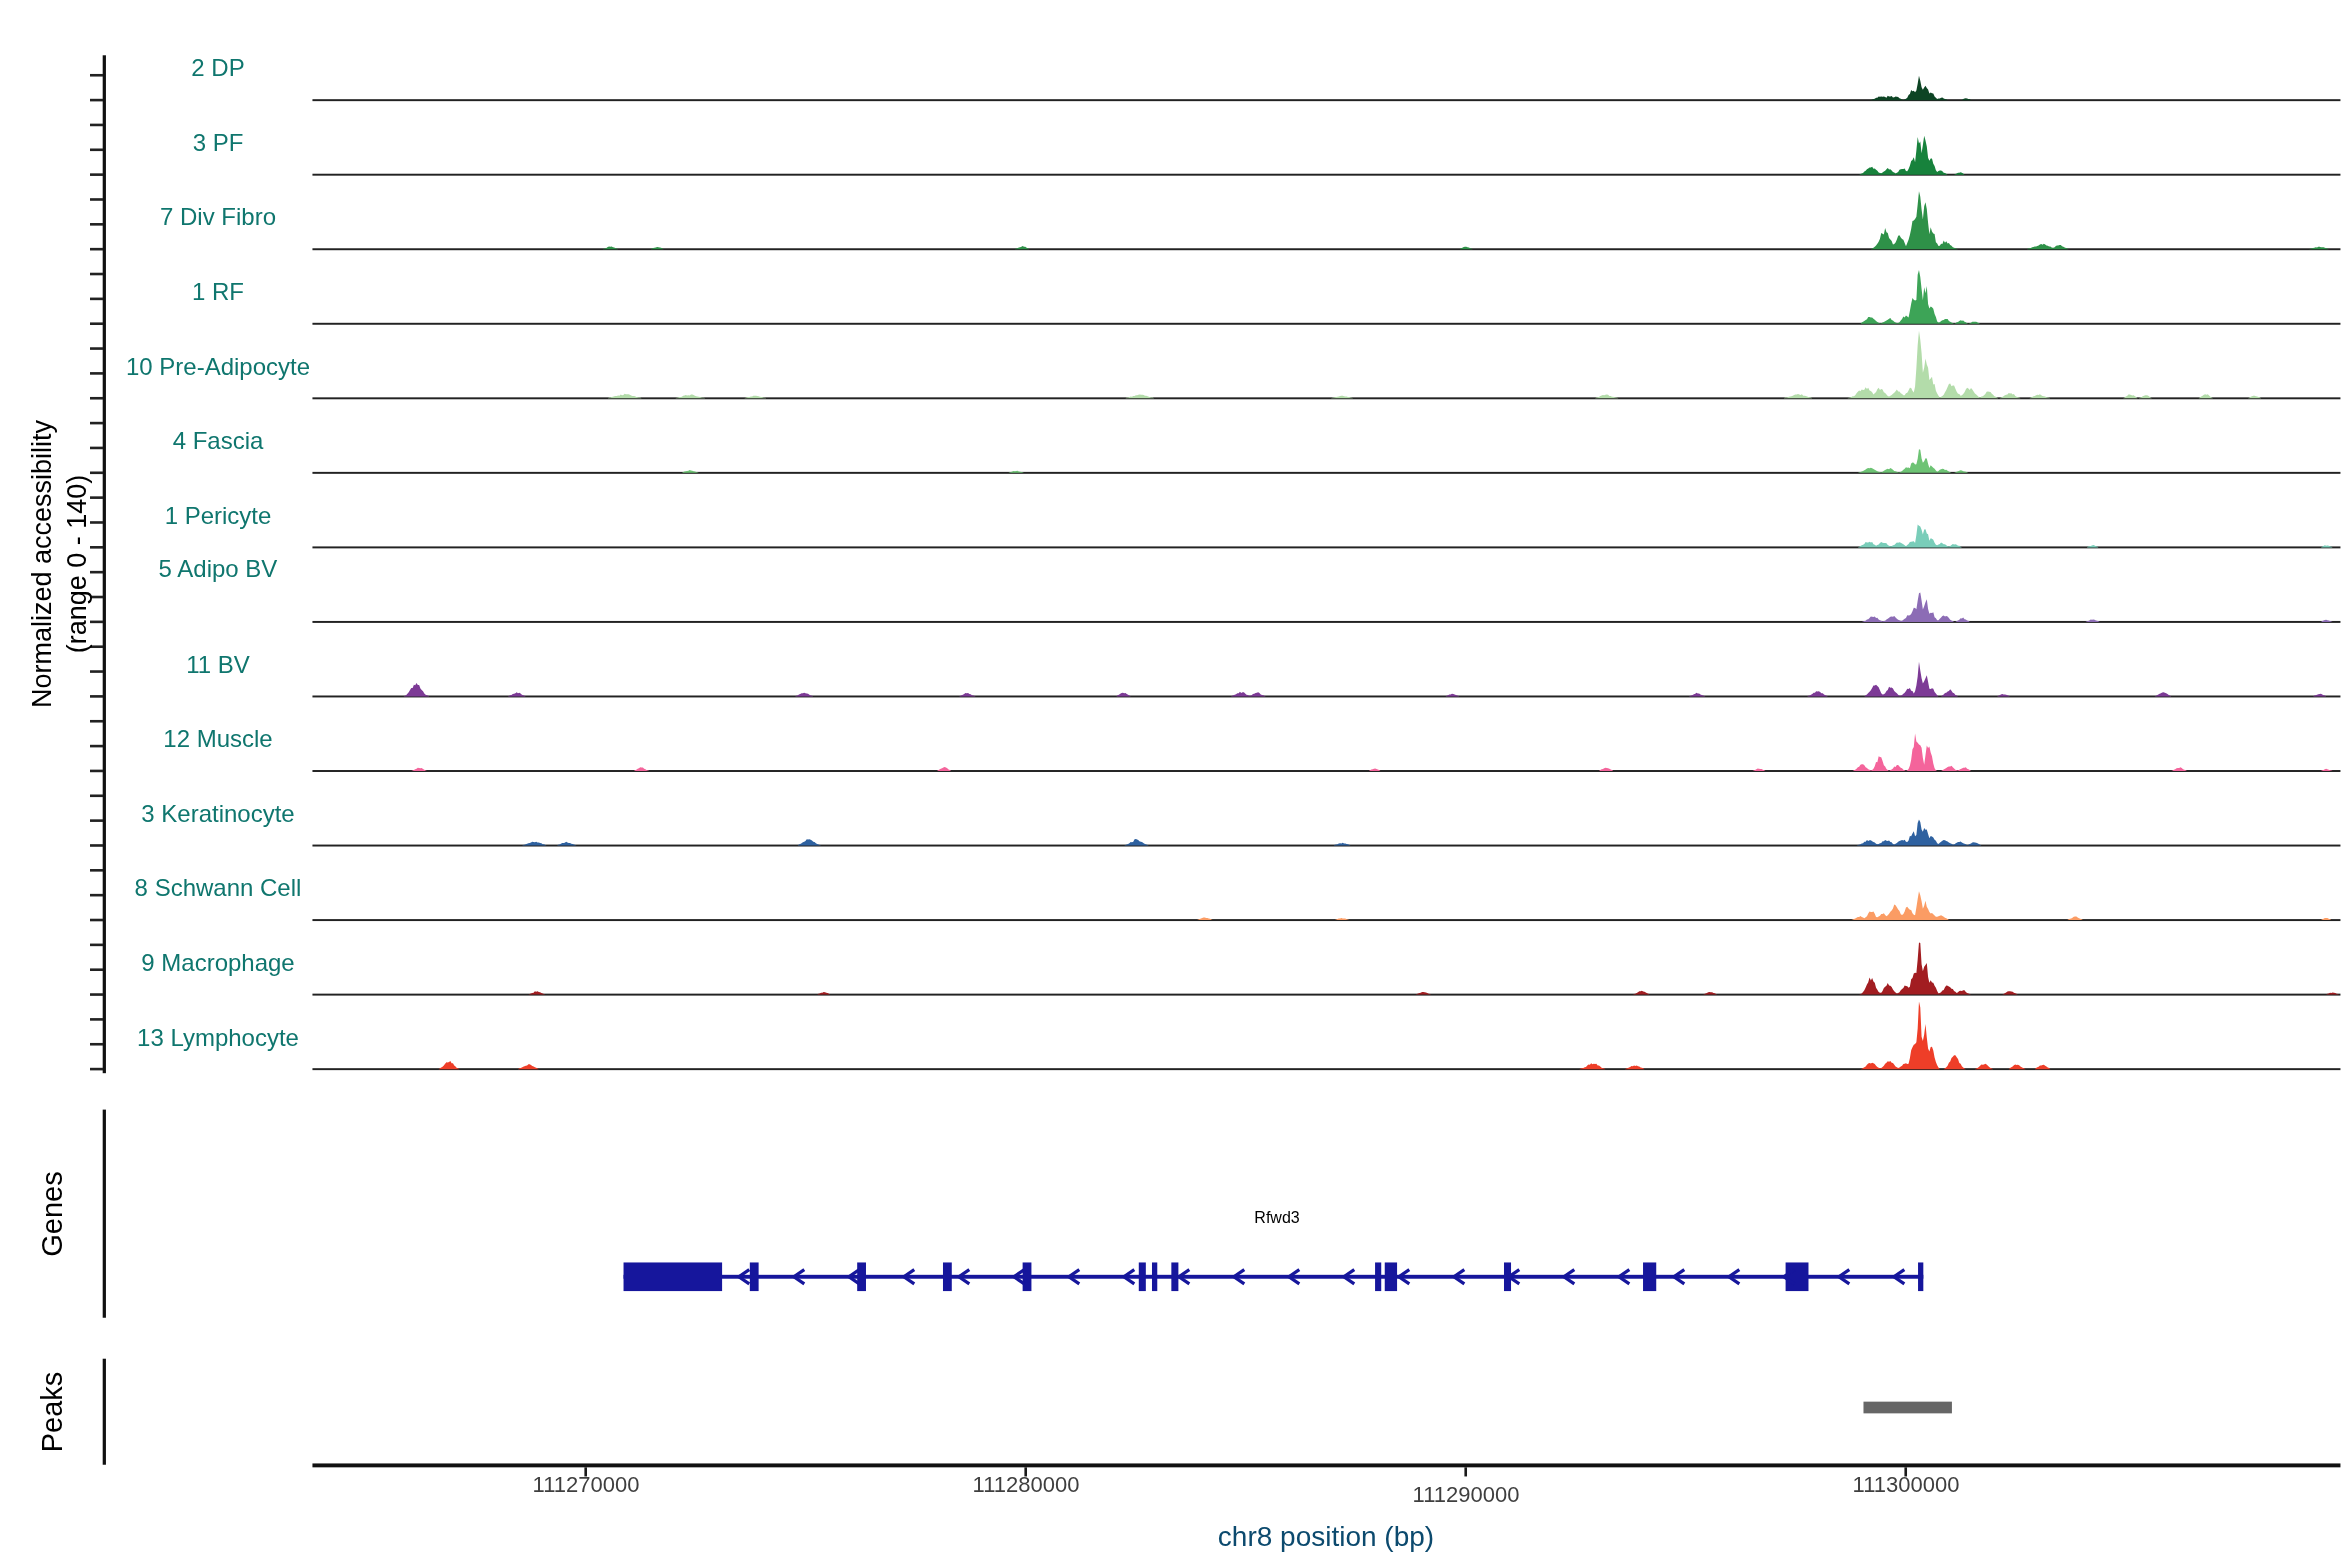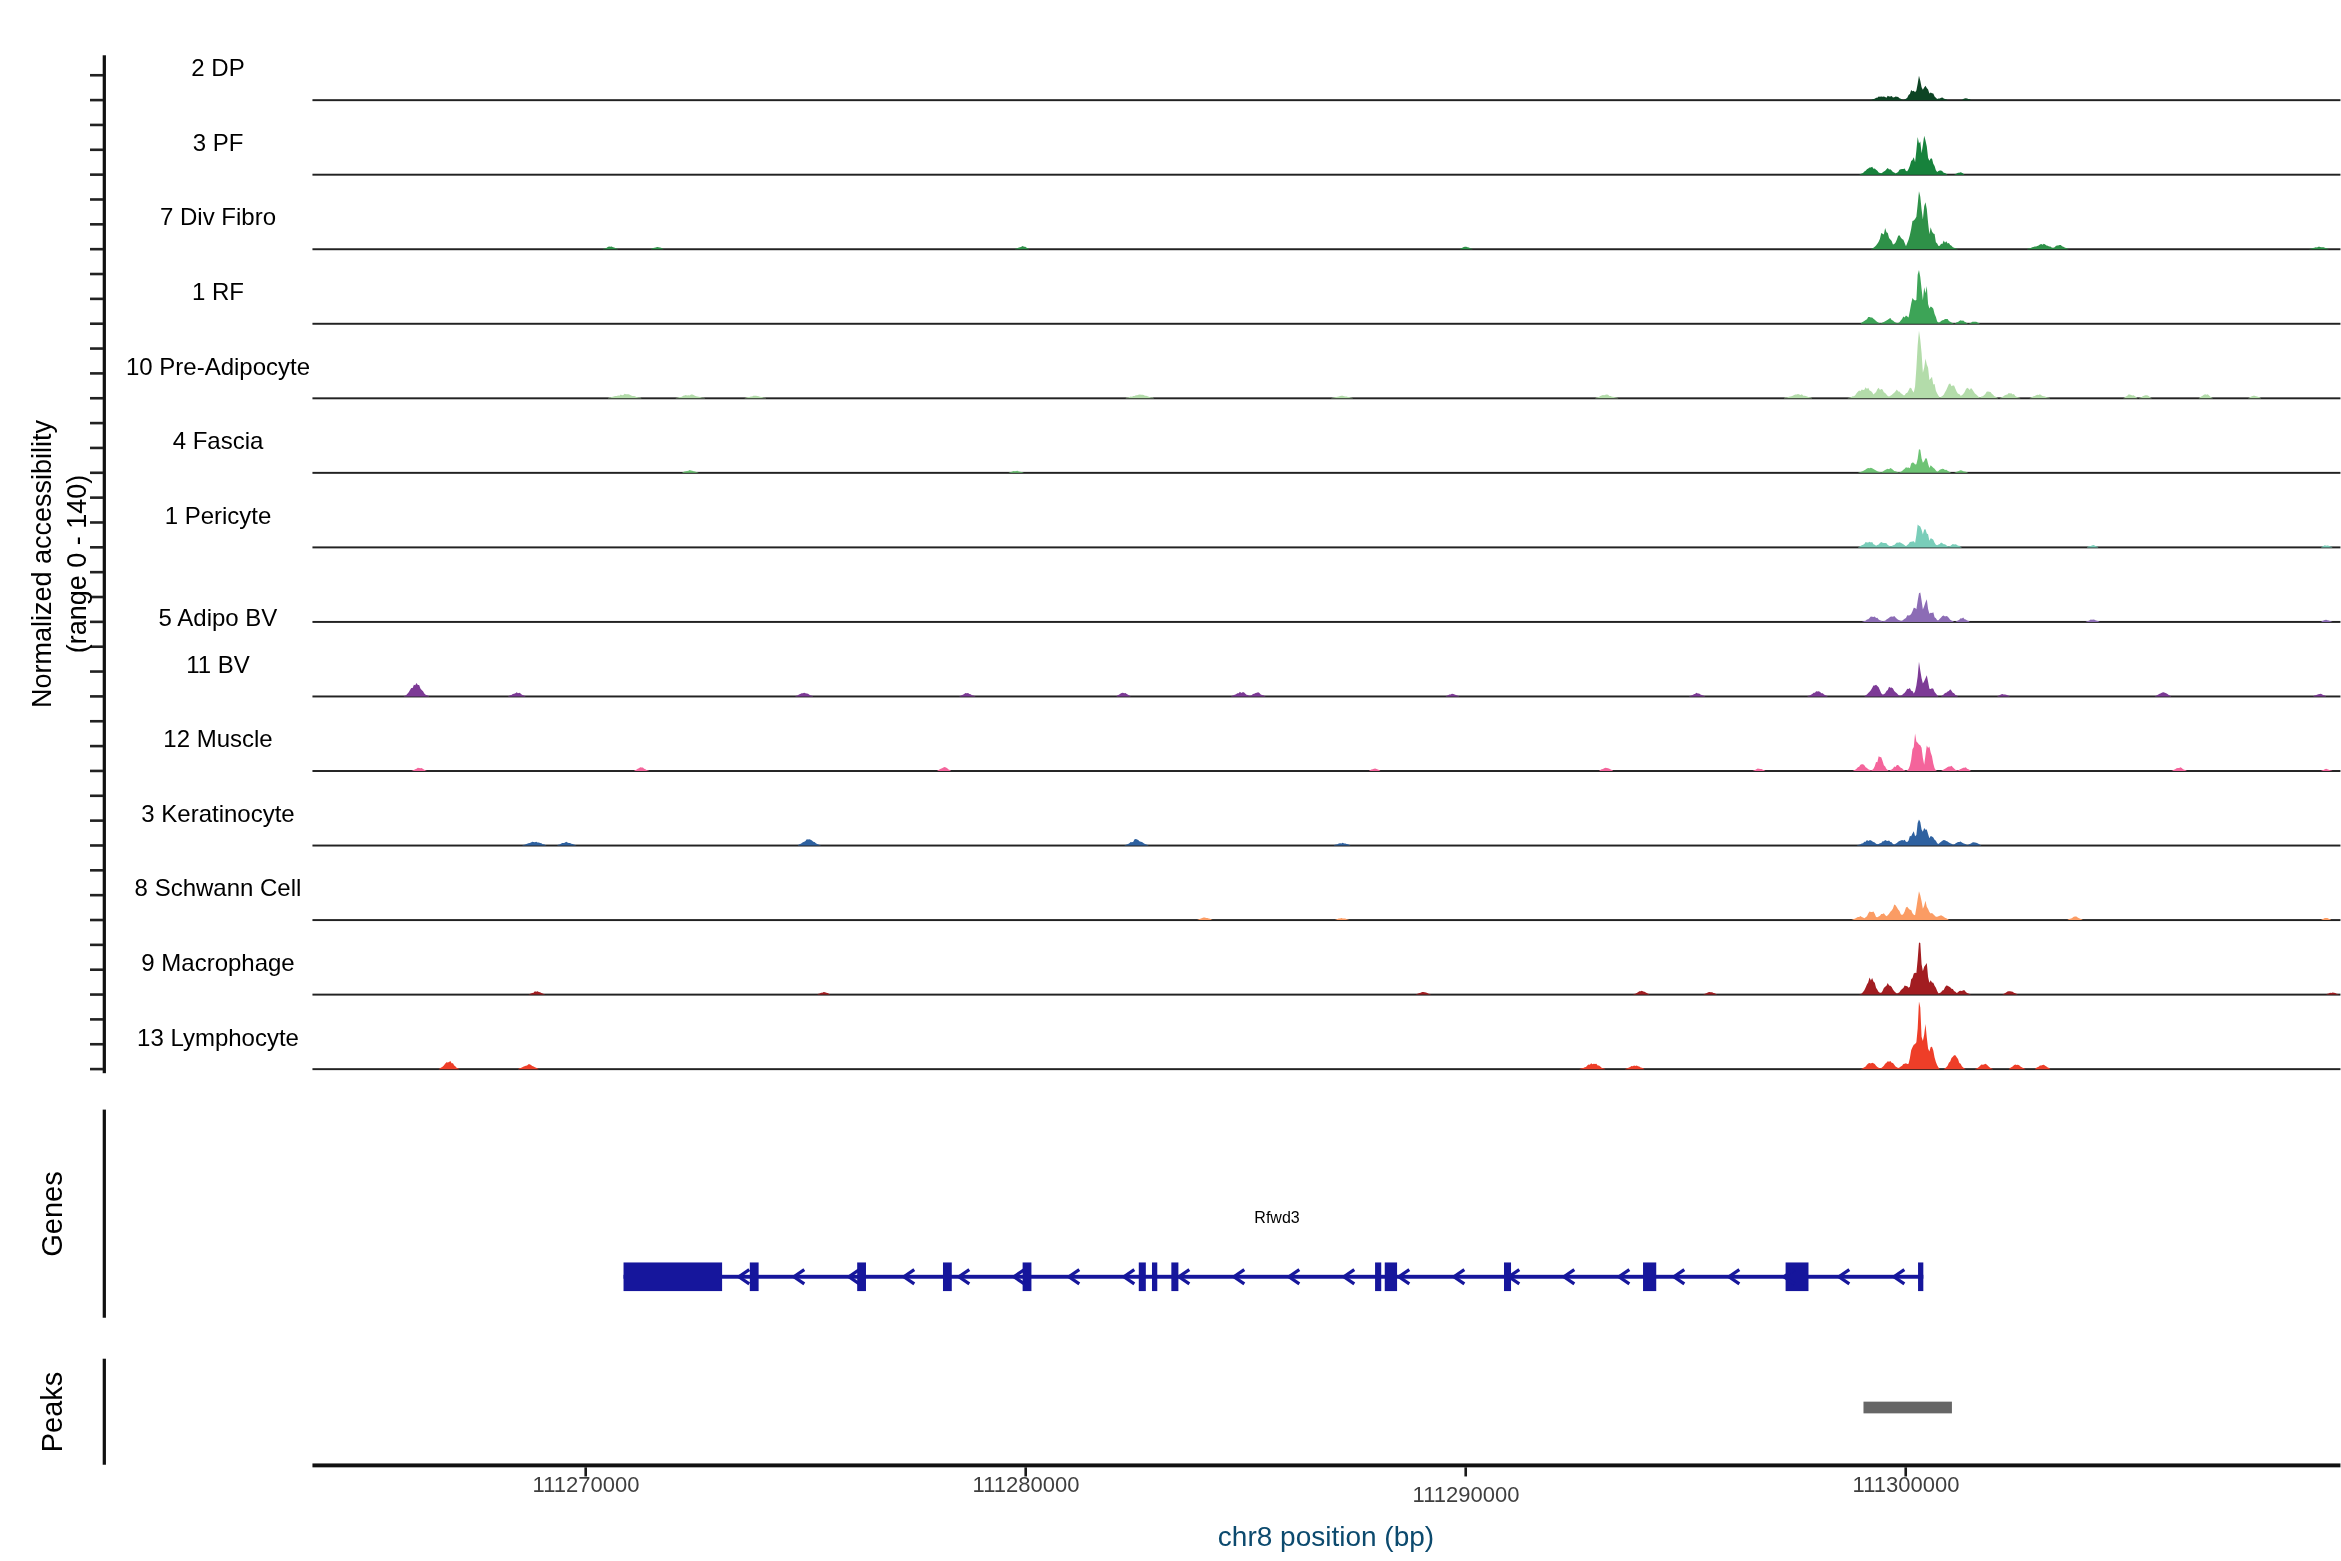--- a/index.html
+++ b/index.html
@@ -9,21 +9,21 @@
     background:#ffffff;
     font-family:"Liberation Sans", sans-serif;
     overflow:hidden;
   }
   .fig svg{position:absolute;left:0;top:0;}
   .track-label{
     position:absolute;
     width:286px;
     text-align:center;
     font-size:24px;
-    color:#000000;
+    color:#0f766e;
     line-height:29px;
   }
   .y-title{
     position:absolute;
     left:60px;top:564px;
     transform:translate(-50%,-50%) rotate(-90deg);
     text-align:center;
     font-size:27px;
     line-height:1.3;
     color:#000;
@@ -195,21 +195,21 @@
   <div class="gene-name">Rfwd3</div>
 
   <div id="track-labels">
       <div class="track-label" style="left: 75px; top: 53px;">2 DP</div>
       <div class="track-label" style="left: 75px; top: 128px;">3 PF</div>
       <div class="track-label" style="left: 75px; top: 202px;">7 Div Fibro</div>
       <div class="track-label" style="left: 75px; top: 277px;">1 RF</div>
       <div class="track-label" style="left: 75px; top: 352px;">10 Pre-Adipocyte</div>
       <div class="track-label" style="left: 75px; top: 426px;">4 Fascia</div>
       <div class="track-label" style="left: 75px; top: 501px;">1 Pericyte</div>
-      <div class="track-label" style="left: 75px; top: 603px;">5 Adipo BV</div>
+      <div class="track-label" style="left: 75px; top: 554px;">5 Adipo BV</div>
       <div class="track-label" style="left: 75px; top: 650px;">11 BV</div>
       <div class="track-label" style="left: 75px; top: 724px;">12 Muscle</div>
       <div class="track-label" style="left: 75px; top: 799px;">3 Keratinocyte</div>
       <div class="track-label" style="left: 75px; top: 873px;">8 Schwann Cell</div>
       <div class="track-label" style="left: 75px; top: 948px;">9 Macrophage</div>
       <div class="track-label" style="left: 75px; top: 1023px;">13 Lymphocyte</div>
     </div>
   <div id="x-tick-labels">
       <div class="x-tick-label" style="left: 586px; top: 1472px;">111270000</div>
       <div class="x-tick-label" style="left: 1026px; top: 1472px;">111280000</div>

